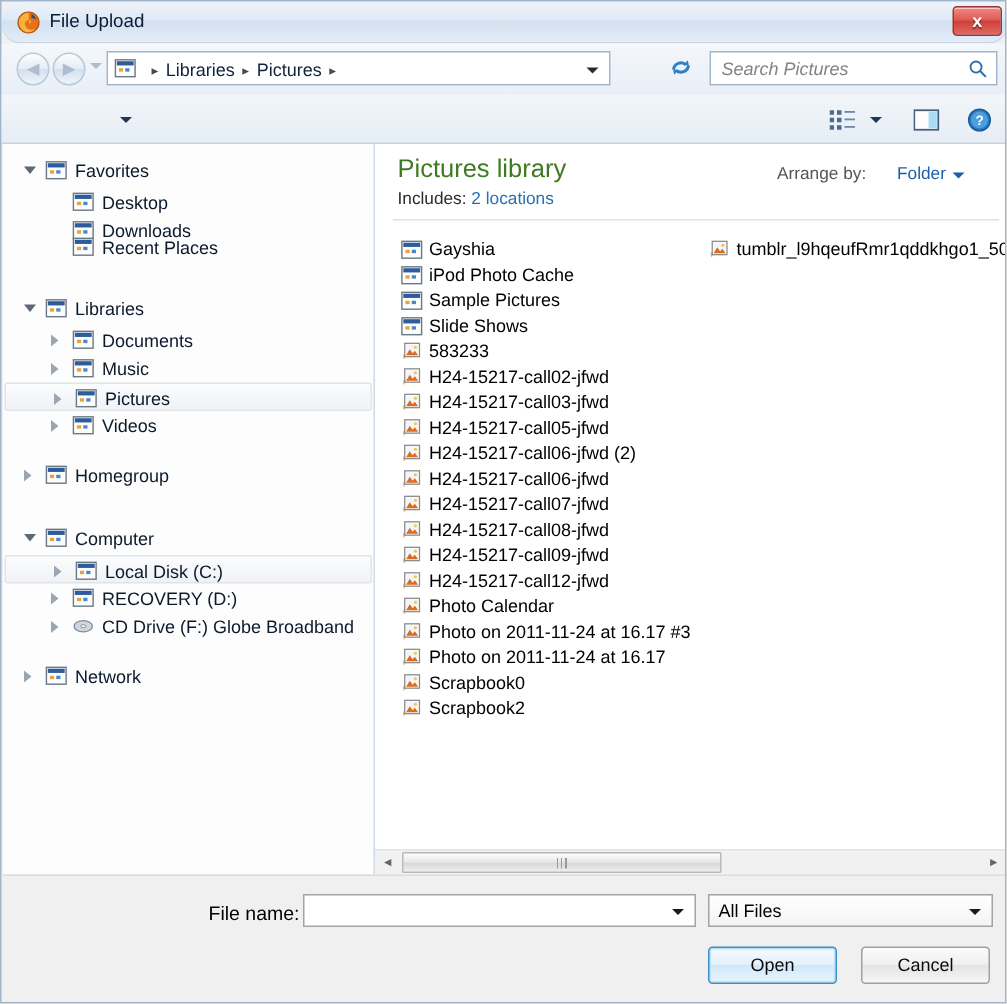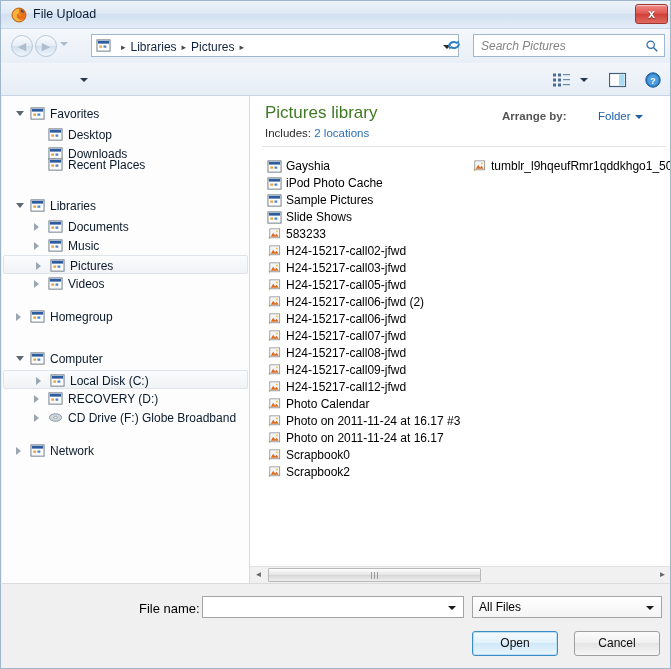--- a/index.html
+++ b/index.html
@@ -25,20 +25,21 @@
 
   
   .titlebar {
     position: absolute;
     left: 0; top: 0;
     width: 671px;
     height: 28px;
     background: linear-gradient(to bottom, #eef3f9 0%, #dfe9f5 45%, #d2e0f0 50%, #e4edf8 100%);
     border-bottom: 1px solid #c5d4e6;
     box-sizing: border-box;
+    border-radius: 13px;
   }
   .title-ico {
     position: absolute;
     left: 10px; top: 6px;
     width: 16px; height: 16px;
   }
   .title-text {
     position: absolute;
     left: 32px; top: 6px;
     font-size: 12.5px;
@@ -99,25 +100,24 @@
     position: absolute;
     left: 59px; top: 13px;
     width: 0; height: 0;
     border-left: 4px solid transparent;
     border-right: 4px solid transparent;
     border-top: 4px solid #a9bdd0;
   }
   .addressbar {
     position: absolute;
     left: 70px; top: 5px;
-    width: 368px; height: 23px;
+    width: 336px; height: 23px;
     background: #fff;
     border: 1px solid #9fb6cd;
     box-sizing: border-box;
-    margin-left: 20px;
   }
   .addr-ico {
     position: absolute;
     left: 4px; top: 3px;
     width: 15px; height: 15px;
   }
   .crumbsep {
     color: #4a4a4a;
     font-size: 9px;
     padding: 0 5px;
@@ -284,25 +284,24 @@
   .lib-sub {
     position: absolute;
     left: 15px; top: 31px;
     font-size: 11.5px;
     color: #2b2b2b;
     white-space: nowrap;
   }
   .lib-sub .lnk { color: #2a6fb5; }
   .arrange-lbl {
     position: absolute;
-    left: 252px; top: 14px;
+    left: 268px; top: 14px;
     font-size: 11.5px;
     color: #555;
     white-space: nowrap;
-    font-weight: bold;
   }
   .arrange-val {
     position: absolute;
     left: 348px; top: 14px;
     font-size: 11.5px;
     color: #1c5fa8;
     white-space: nowrap;
   }
   .arrange-caret {
     position: absolute;

